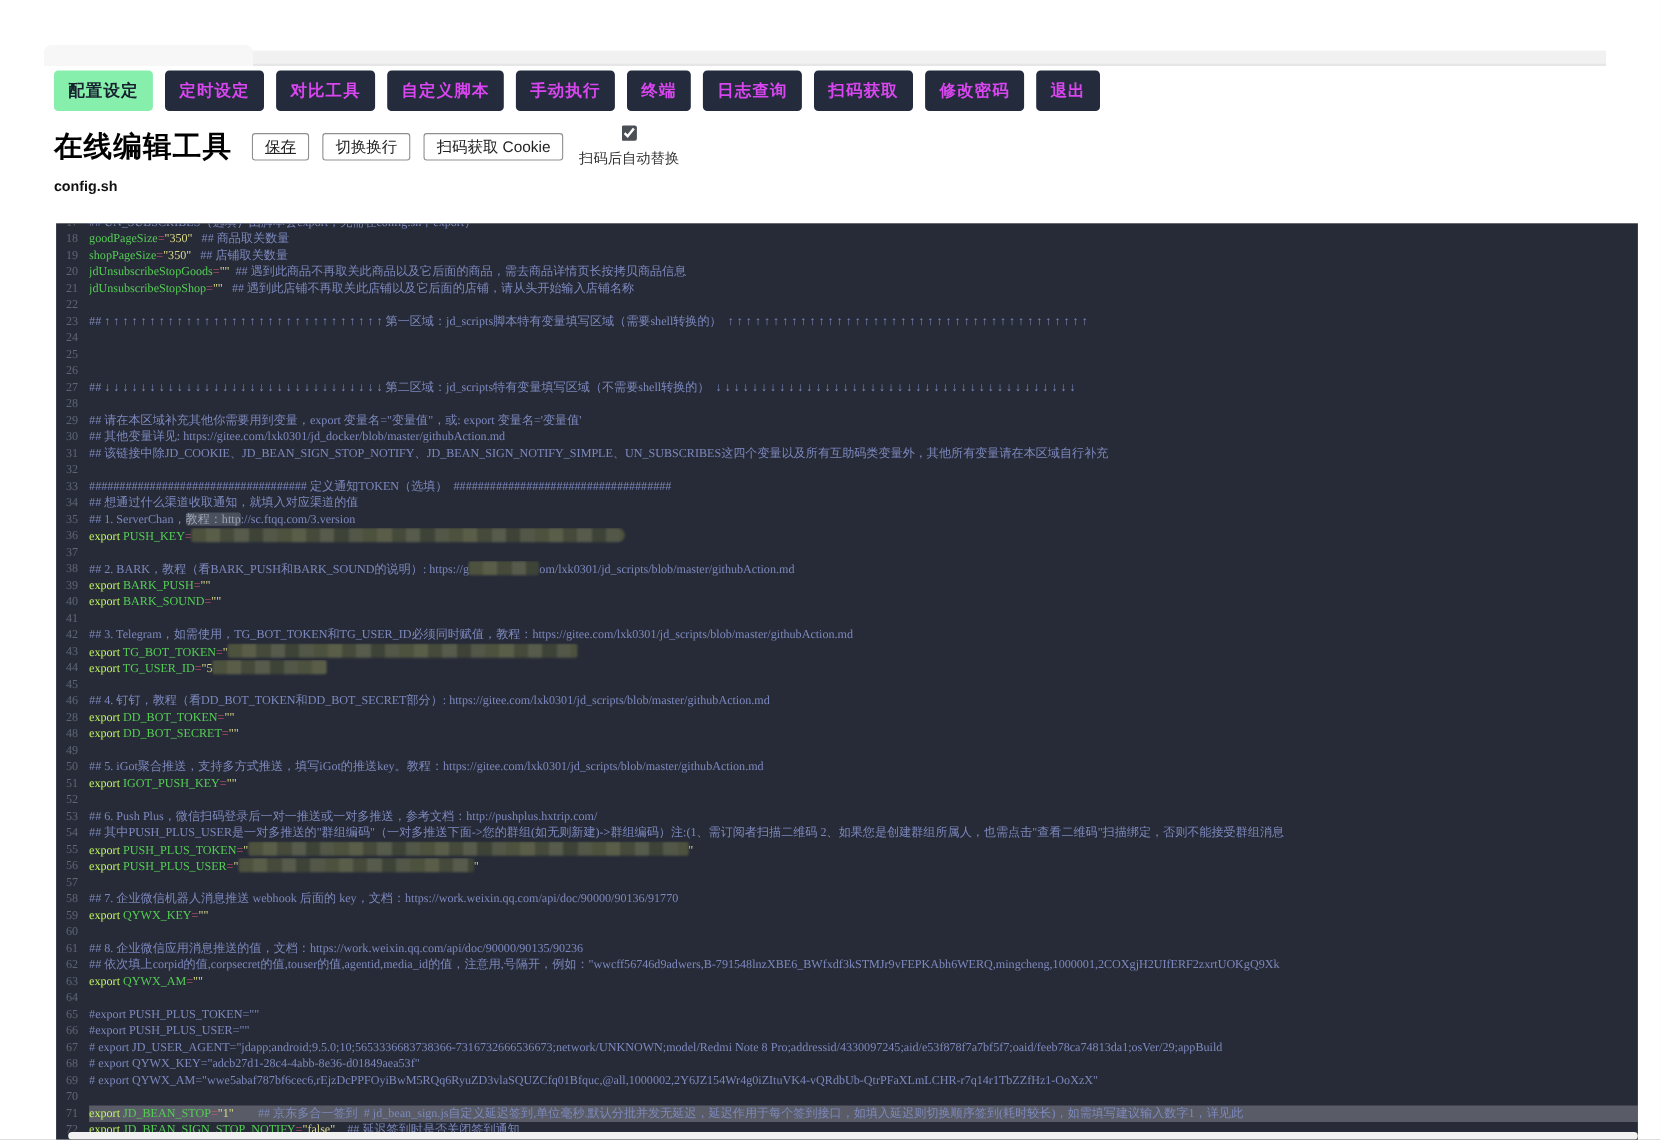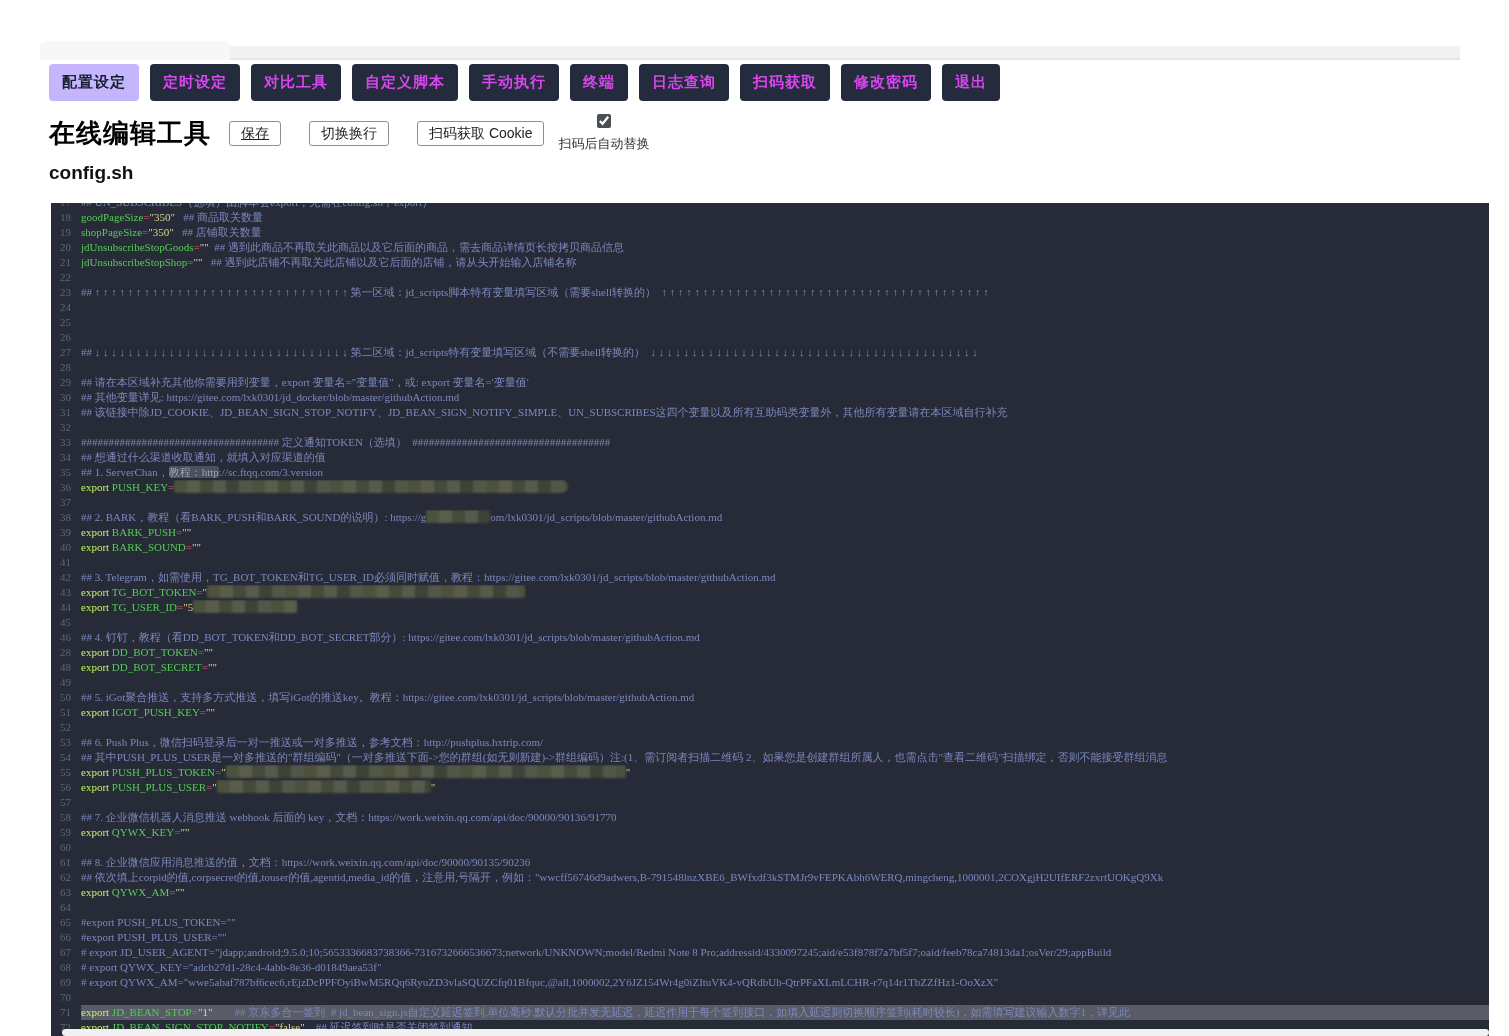--- a/index.html
+++ b/index.html
@@ -10,33 +10,33 @@
   .tabstrip { position:absolute; left:40px; top:46px; width:1420px; height:14px;
               background:#f1f1f1; border-bottom:2px solid #e6e6e6; }
   .tabstrip .tab { position:absolute; left:0; top:-5px; width:190px; height:19px;
               background:#f7f7f7; border-radius:7px 7px 0 0; }
 
   
   nav { position:absolute; left:49px; top:64px; display:flex; gap:11px; }
   nav .navbtn { height:37px; padding:0 13px; display:flex; align-items:center;
                 background:#232b3d; color:#d946ef; font-size:15px; font-weight:700;
                 border:none; border-radius:4px; cursor:pointer; letter-spacing:1px; }
-  nav .navbtn.active { background:#c4b5fd; color:#17202e; }
+  nav .navbtn.active { background:#86efac; color:#17202e; }
 
   
   .titlebar { position:absolute; left:49px; top:114px; display:flex; align-items:center; }
   .page-title { font-size:26px; font-weight:800; color:#000000; letter-spacing:1px; }
-  .toolbtn { margin-left:28px; height:25px; padding:0 11px; background:#ffffff;
+  .toolbtn { margin-left:12px; height:25px; padding:0 11px; background:#ffffff;
              border:1px solid #8f8f8f; border-radius:3px; font-size:14px; color:#222;
              font-family:"Liberation Sans",sans-serif; cursor:pointer; }
   .toolbtn:first-of-type { margin-left:18px;text-decoration:underline; }
   .chk { margin-left:14px; display:flex; align-items:center; font-size:13px; color:#333; gap:7px;flex-direction:column; }
   .chk input { width:14px; height:14px; accent-color:#4a4f55; }
 
-  .filename { position:absolute; left:49px; top:162px; font-size:19px; font-weight:700; color:#111; }
+  .filename { position:absolute; left:49px; top:162px; font-size:13px; font-weight:700; color:#111; }
 
   
   .editor { position:absolute; left:51px; top:203px; width:1438px; height:833px;
             background:#272b38; overflow:hidden; font-family:Liberation Serif, serif;
             font-size:11px; cursor:text; }
   .cm-content { margin-top:-8px; }
   .line { display:flex; height:15px; line-height:15px; }
   .ln   { flex:none; width:30px; text-align:right; padding-right:10px; color:#5e6675;
           white-space:pre; }
   .code { flex:1 1 auto; min-width:0; overflow:hidden; white-space:pre; color:#cfd6e4; }

